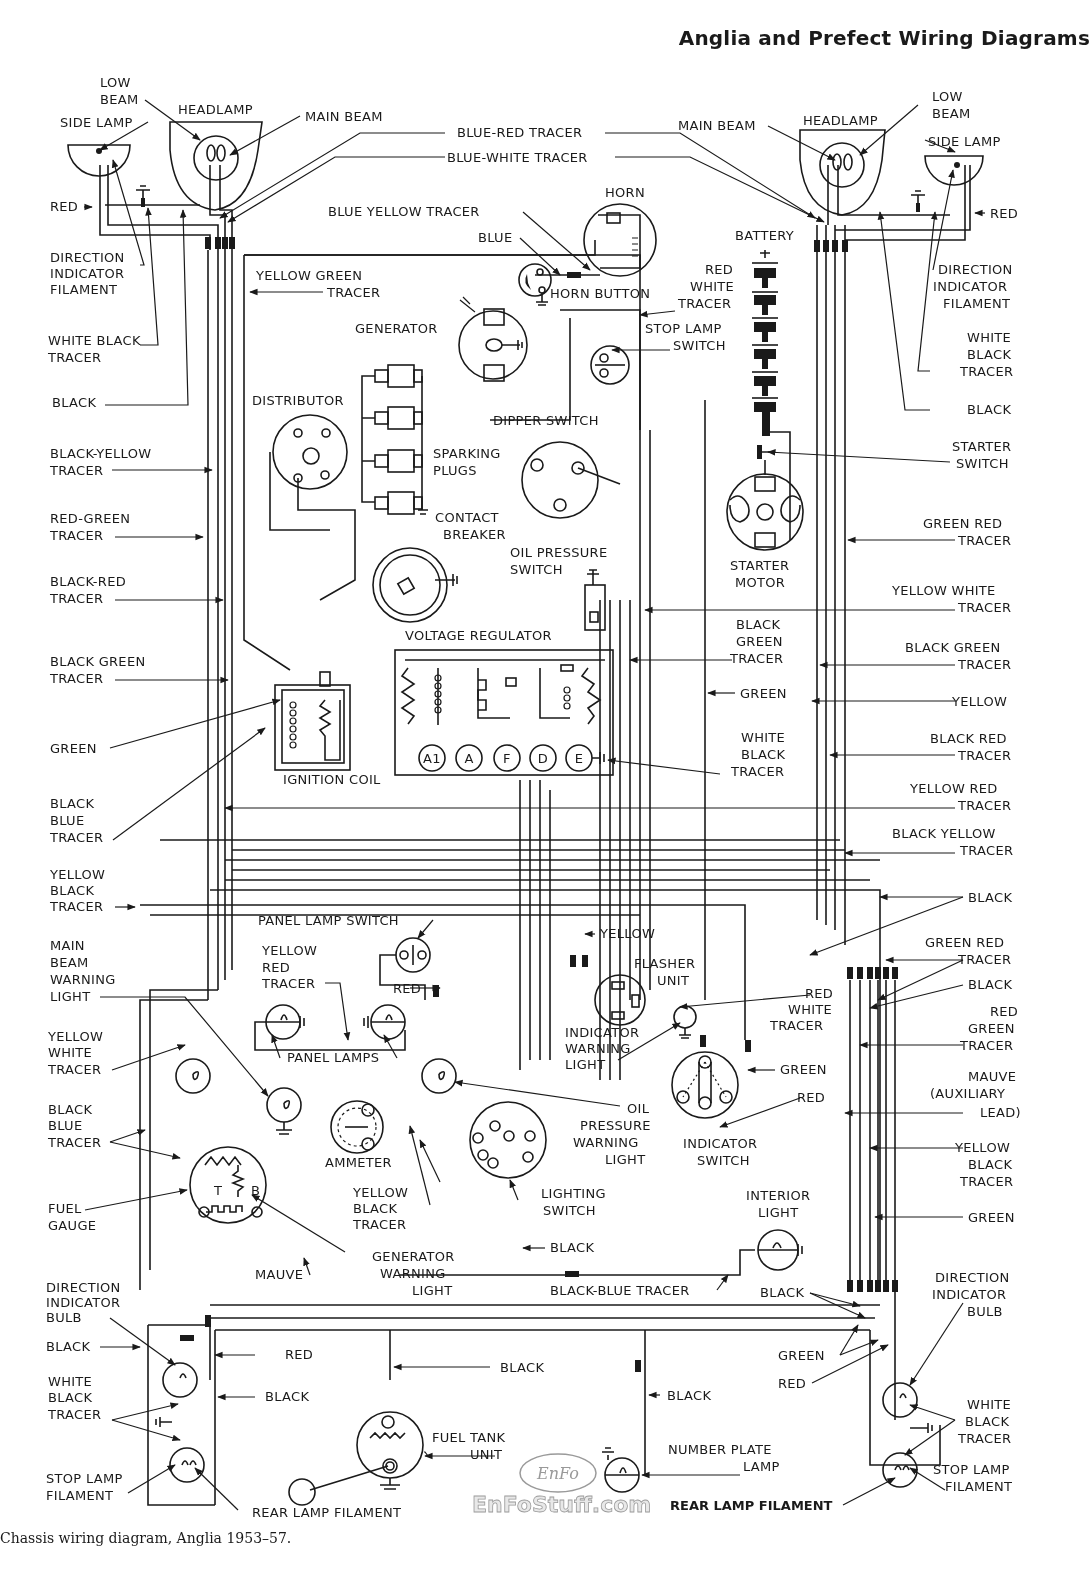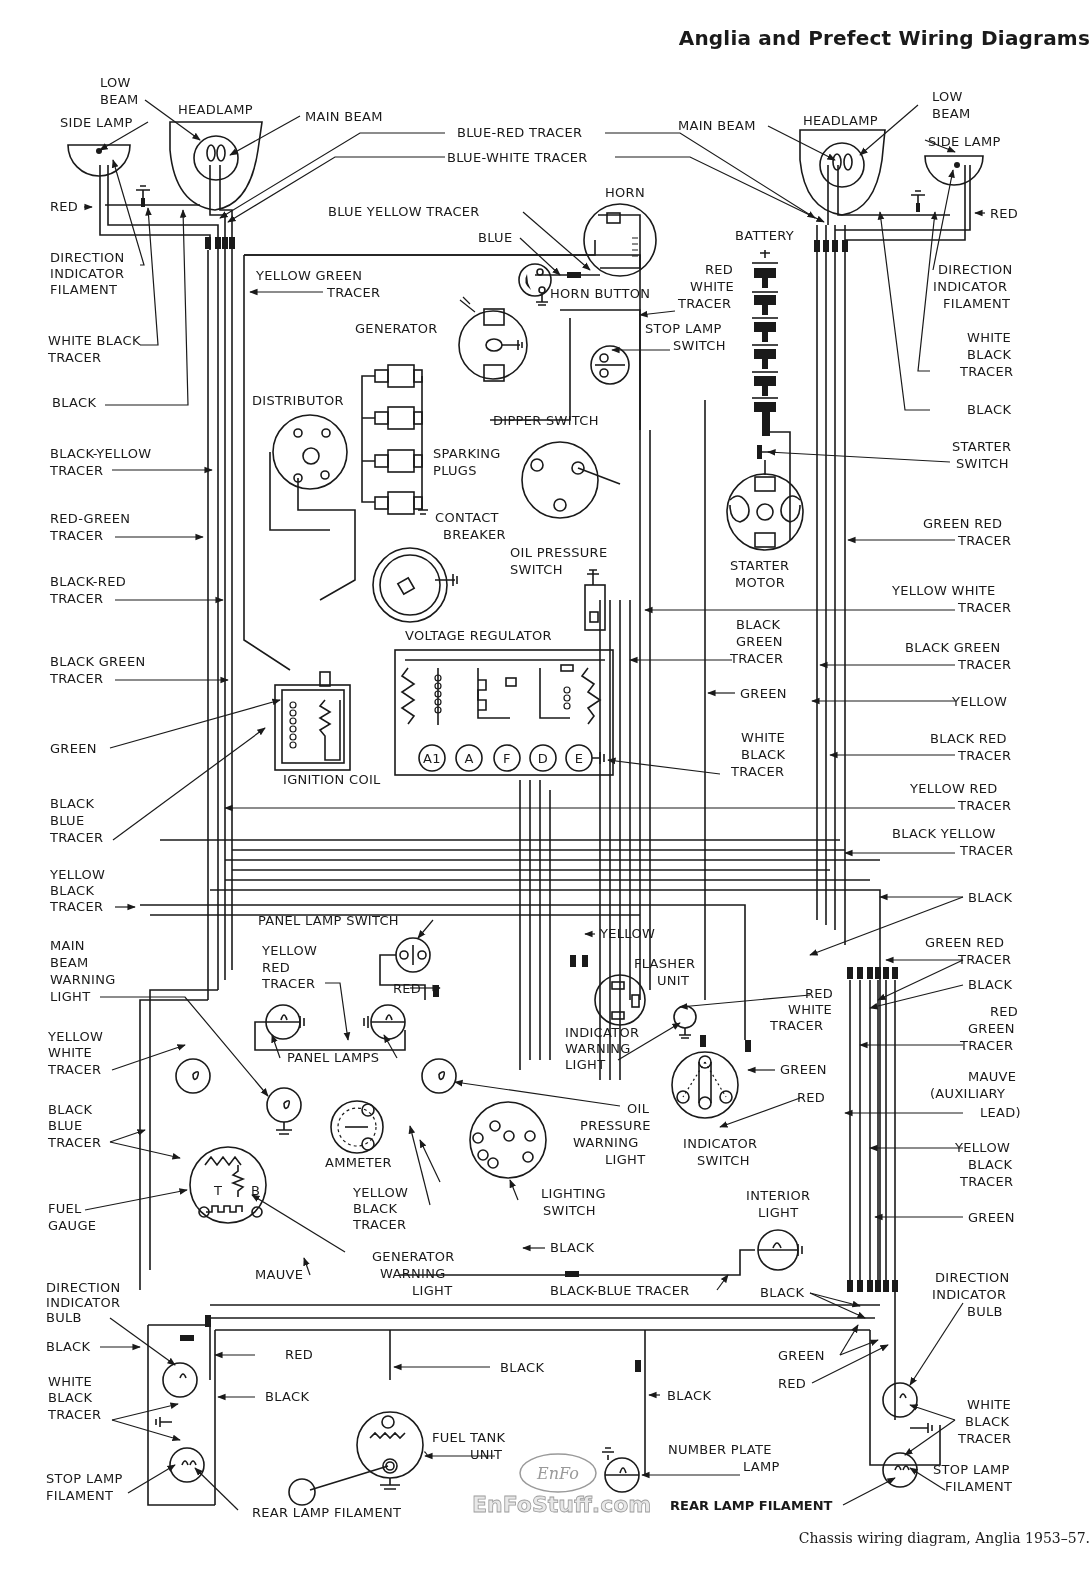--- a/index.html
+++ b/index.html
@@ -1,18 +1,18 @@
 <!DOCTYPE html>
 <html><head>
 <meta charset="utf-8">
 <style>
   html, body { margin: 0; padding: 0; background: #ffffff; }
   body { width: 1090px; height: 1575px; position: relative; overflow: hidden; font-family: "DejaVu Sans", sans-serif; color: #1a1a1a; }
   #title { position: absolute; left: 0; top: 26px; width: 1090px; text-align: right; font-family: "DejaVu Sans", sans-serif; font-weight: bold; font-size: 20px; color: #1a1a1a; letter-spacing: 0.2px; }
-  #caption { position: absolute; left: 0; top: 1530px; width: 1090px; text-align: right; font-family: "DejaVu Serif", serif; font-size: 14px; color: #1a1a1a; }
+  #caption { position: absolute; left: 0; top: 1530px; width: 1090px; text-align: left; font-family: "DejaVu Serif", serif; font-size: 14px; color: #1a1a1a; }
   svg#diagram { position: absolute; left: 0; top: 0; }
   .lbl { font-family: "DejaVu Sans", sans-serif; font-size: 13px; fill: #1a1a1a; letter-spacing: 0.3px; }
   .lbl-b { font-family: "DejaVu Sans", sans-serif; font-size: 13px; font-weight: bold; fill: #1a1a1a; }
   .w { stroke: #1a1a1a; stroke-width: 1.6; fill: none; }
   .wt { stroke: #1a1a1a; stroke-width: 1.2; fill: none; }
   .fillk { fill: #1a1a1a; }
   .wm { font-family: "DejaVu Sans", sans-serif; font-weight: bold; font-size: 22px; fill: #e8e8e8; stroke: #9a9a9a; stroke-width: 0.8; }
   .wm-logo { font-family: "DejaVu Serif", serif; font-style: italic; font-size: 16px; fill: #999; }
 </style>
 </head>

